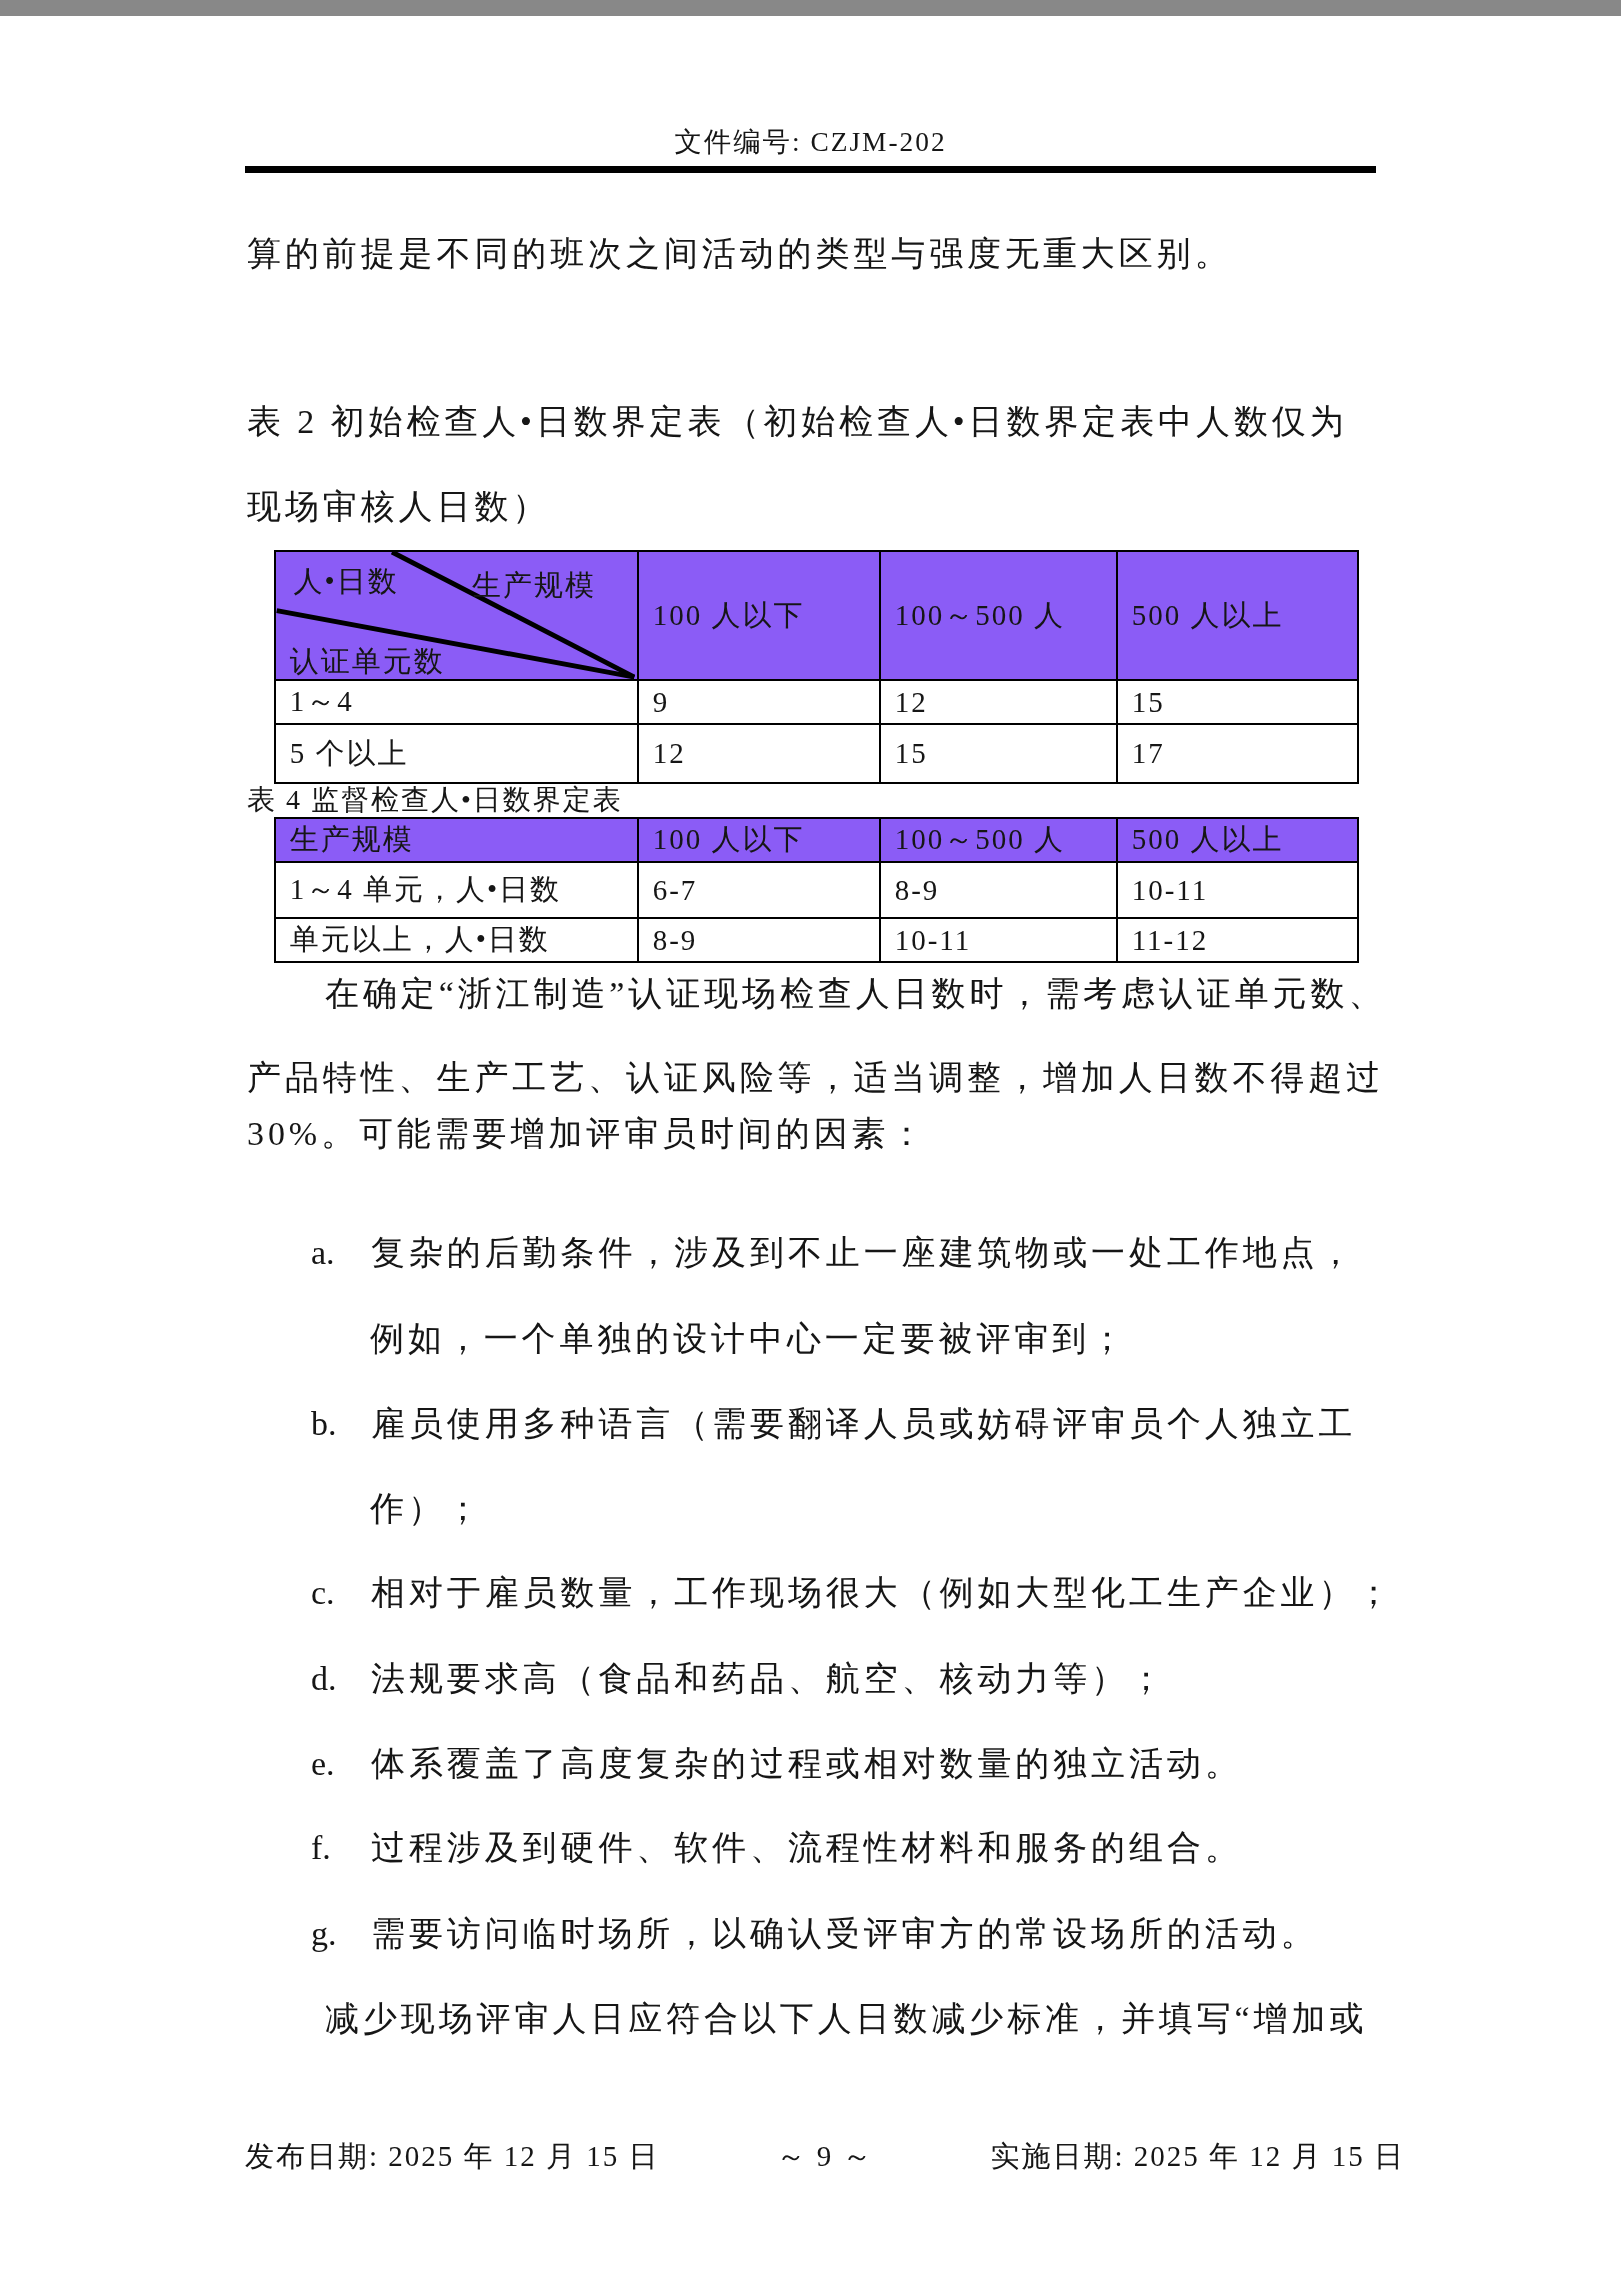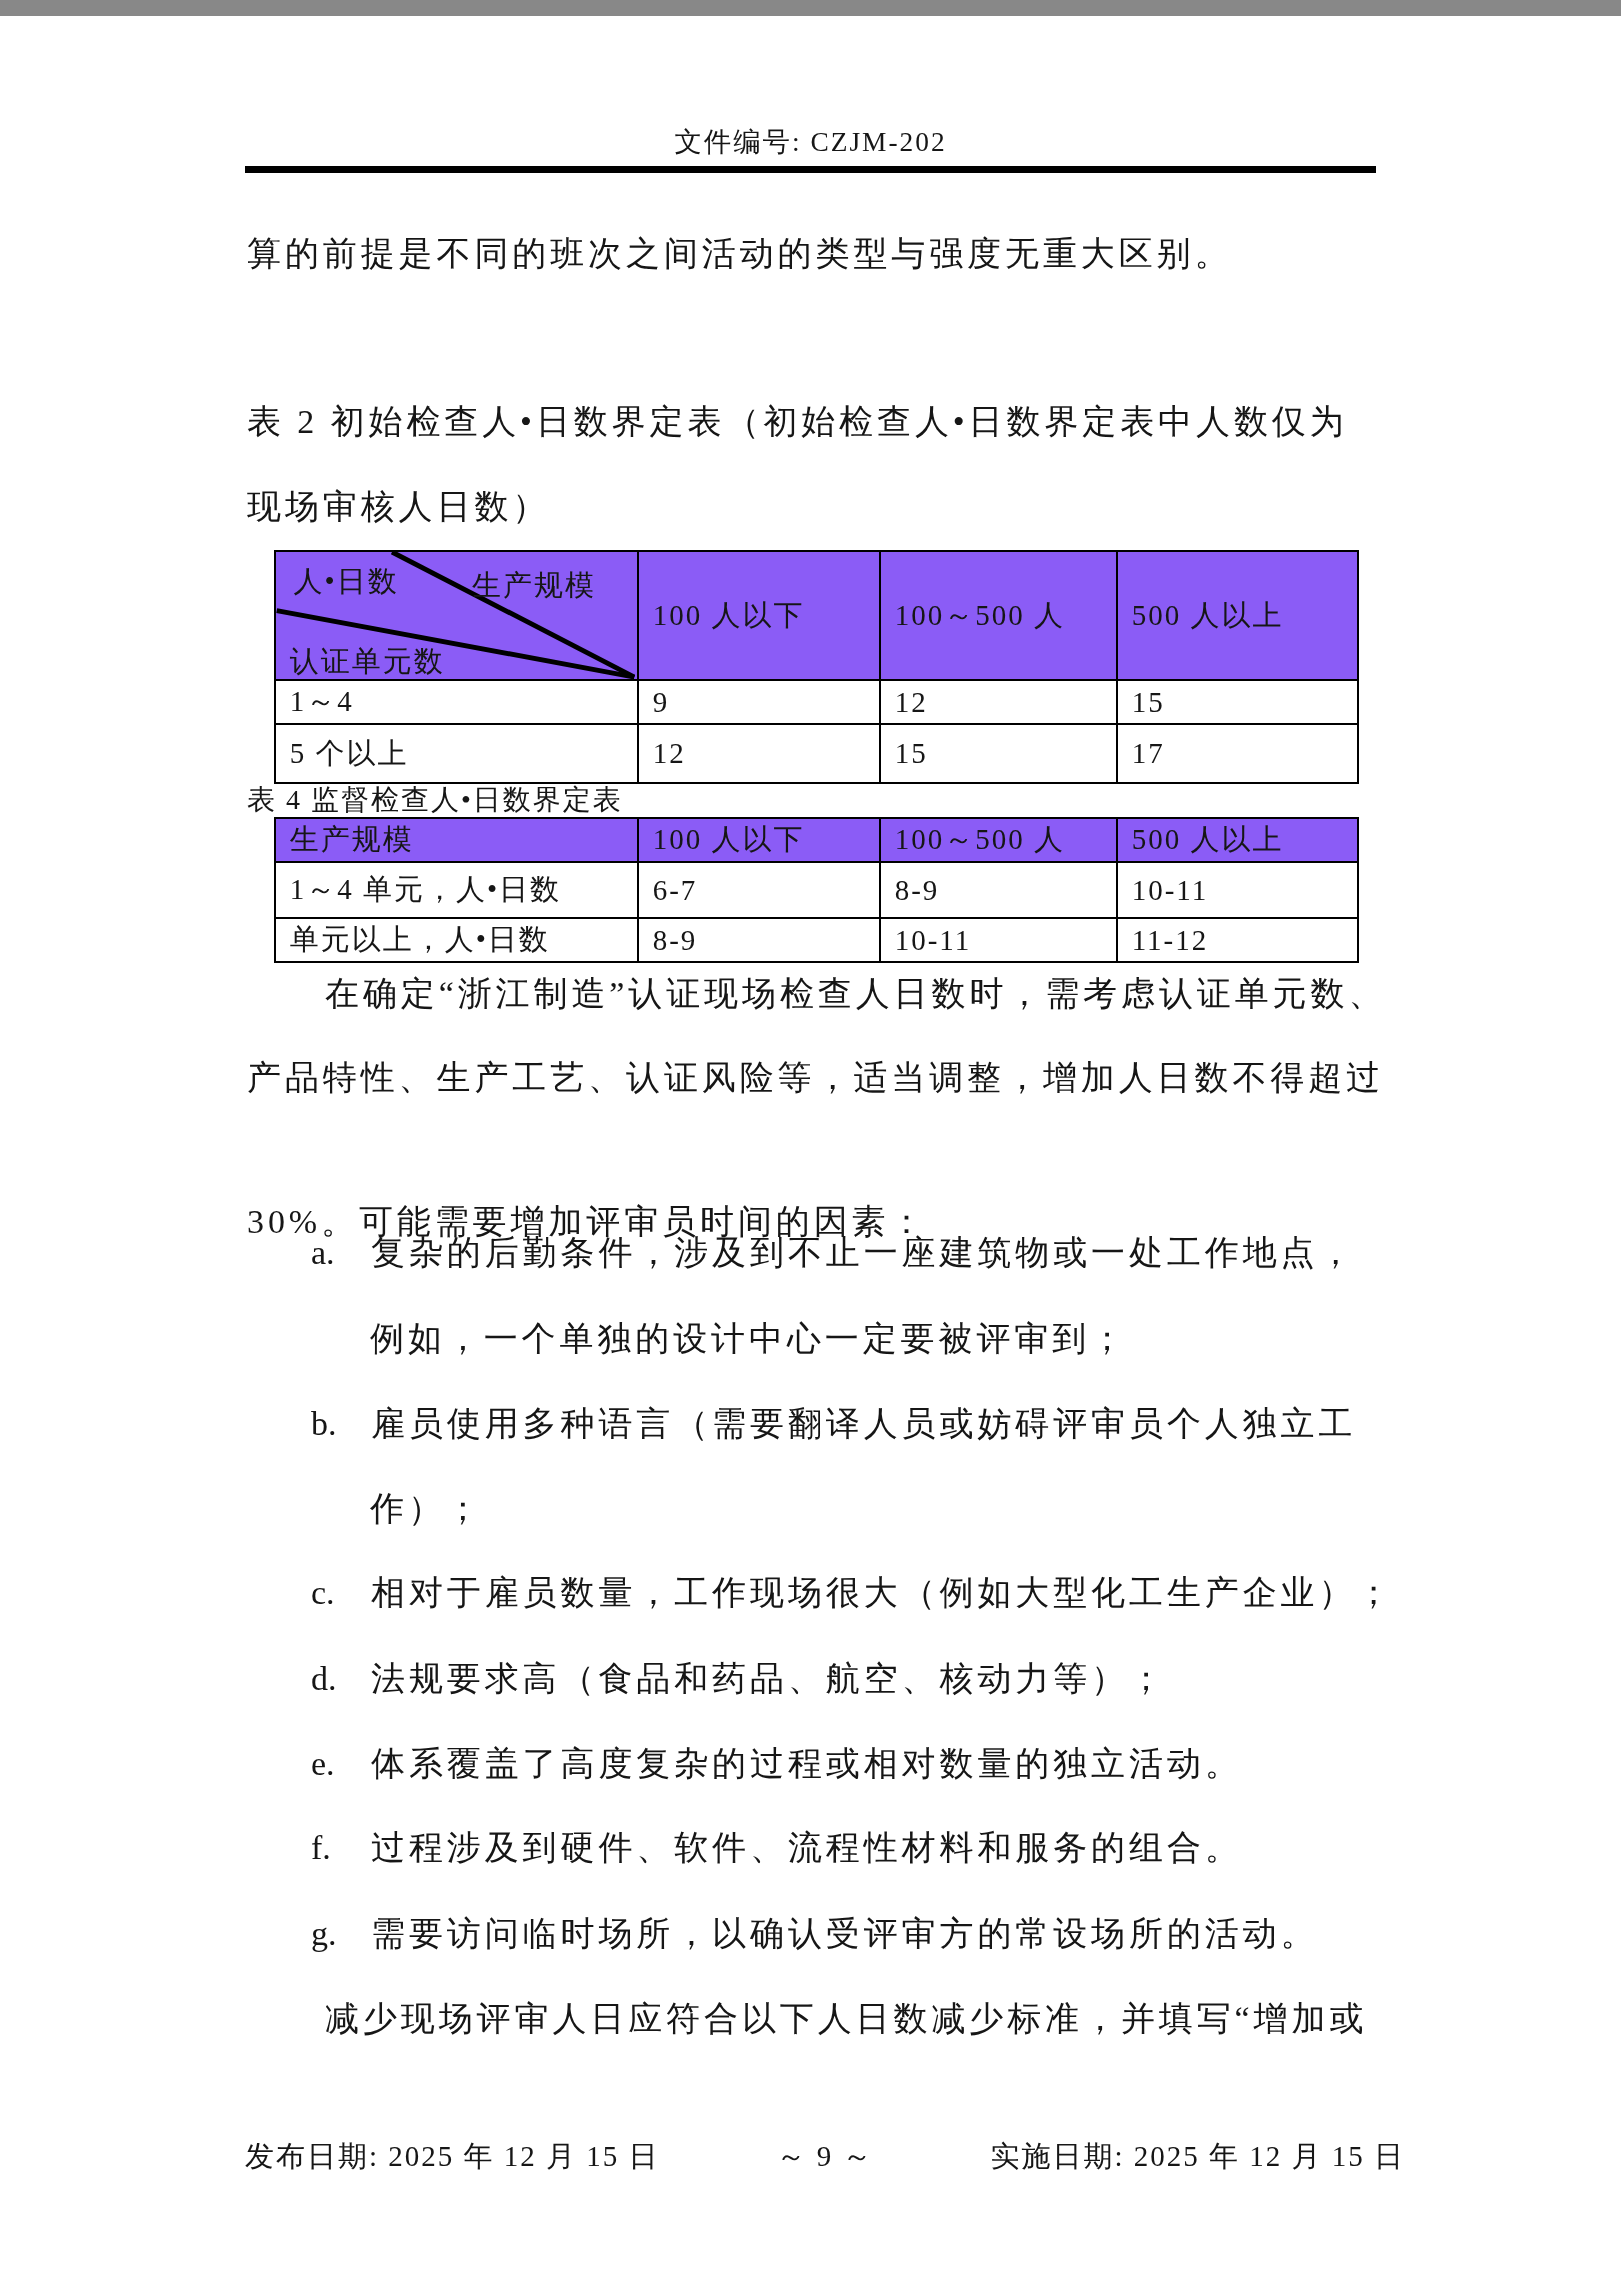--- a/index.html
+++ b/index.html
@@ -133,21 +133,21 @@
       <td>单元以上，人•日数</td>
       <td>8-9</td>
       <td>10-11</td>
       <td>11-12</td>
     </tr>
   </tbody>
     </table>
 
   <div class="bline indent" style="top:956px;">在确定“浙江制造”认证现场检查人日数时，需考虑认证单元数、</div>
   <div class="bline" style="top:1040px;">产品特性、生产工艺、认证风险等，适当调整，增加人日数不得超过</div>
-  <div class="bline" style="top:1184px;">30%。可能需要增加评审员时间的因素：</div>
+  <div class="bline" style="top:1096px;">30%。可能需要增加评审员时间的因素：</div>
 
   <div class="bline li-line" style="top:1215px;"><span class="li-marker">a.</span><span>复杂的后勤条件，涉及到不止一座建筑物或一处工作地点，</span></div>
   <div class="bline li-text-only" style="top:1301px;">例如，一个单独的设计中心一定要被评审到；</div>
 
   <div class="bline li-line" style="top:1386px;"><span class="li-marker">b.</span><span>雇员使用多种语言（需要翻译人员或妨碍评审员个人独立工</span></div>
   <div class="bline li-text-only" style="top:1471px;">作）；</div>
 
   <div class="bline li-line" style="top:1555px;"><span class="li-marker">c.</span><span>相对于雇员数量，工作现场很大（例如大型化工生产企业）；</span></div>
 
   <div class="bline li-line" style="top:1641px;"><span class="li-marker">d.</span><span>法规要求高（食品和药品、航空、核动力等）；</span></div>

